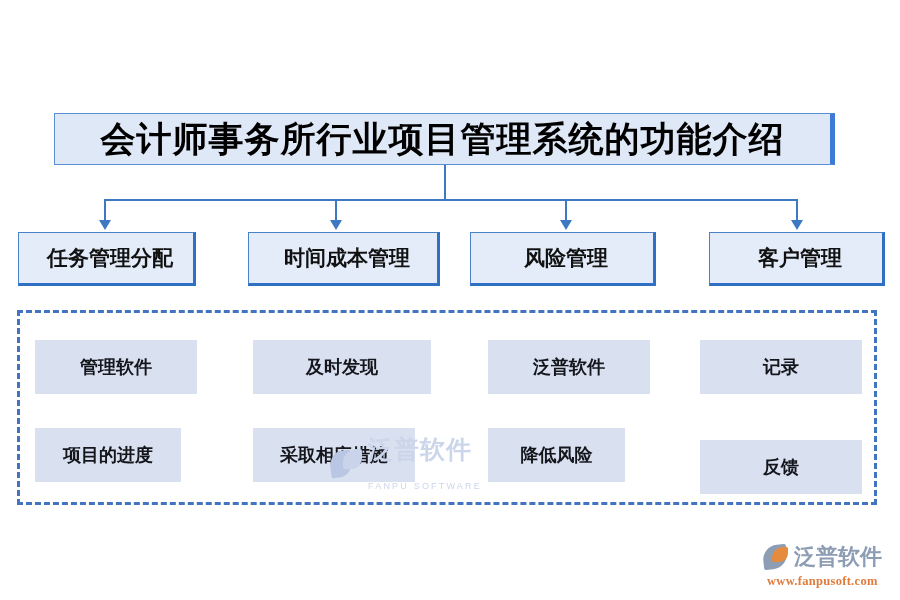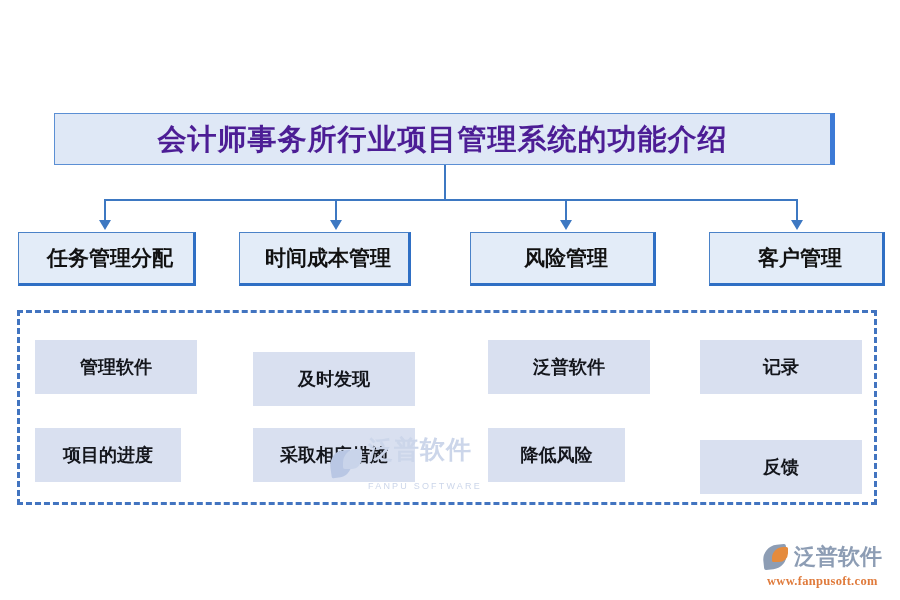--- a/index.html
+++ b/index.html
@@ -30,23 +30,23 @@
     box-sizing: border-box;
     background: #dfe8f6;
     border: 1px solid #5b8fd4;
     border-right: 5px solid #3c7ad6;
     display: flex;
     align-items: center;
     justify-content: center;
     z-index: 6;
   }
   .title-box .title-text {
-    font-size: 29px;
-    font-weight: bold;
-    color: #4c1d95;
+    font-size: 35px;
+    font-weight: bold;
+    color: #000000;
     letter-spacing: 1px;
     line-height: 1;
     white-space: nowrap;
   }
 
   
   .conn-v-main {
     position: absolute;
     left: 444px;
     top: 165px;
@@ -268,37 +268,37 @@
       <div class="conn-drop" style="left: 565px;"></div>
       <div class="conn-arrow" style="left: 560px;"></div>
       <div class="conn-drop" style="left: 796px;"></div>
       <div class="conn-arrow" style="left: 791px;"></div>
     </div>
 
   <div id="categories">
       <div class="cat-box" style="left: 18px; width: 178px;">
         <span class="cat-text">任务管理分配</span>
       </div>
-      <div class="cat-box" style="left: 239px; width: 172px;">
+      <div class="cat-box" style="left: 248px; width: 192px;">
         <span class="cat-text">时间成本管理</span>
       </div>
       <div class="cat-box" style="left: 470px; width: 186px;">
         <span class="cat-text">风险管理</span>
       </div>
       <div class="cat-box" style="left: 709px; width: 176px;">
         <span class="cat-text">客户管理</span>
       </div>
     </div>
 
   <div class="dashed-area"></div>
   <div id="details">
       <div class="chip" style="left: 35px; top: 340px; width: 162px;">
         <span class="chip-text">管理软件</span>
       </div>
-      <div class="chip" style="left: 253px; top: 340px; width: 162px; margin-top: 12px;">
+      <div class="chip" style="left: 253px; top: 340px; width: 178px;">
         <span class="chip-text">及时发现</span>
       </div>
       <div class="chip" style="left: 488px; top: 340px; width: 162px;">
         <span class="chip-text">泛普软件</span>
       </div>
       <div class="chip" style="left: 700px; top: 340px; width: 162px;">
         <span class="chip-text">记录</span>
       </div>
       <div class="chip" style="left: 35px; top: 428px; width: 146px;">
         <span class="chip-text">项目的进度</span>

